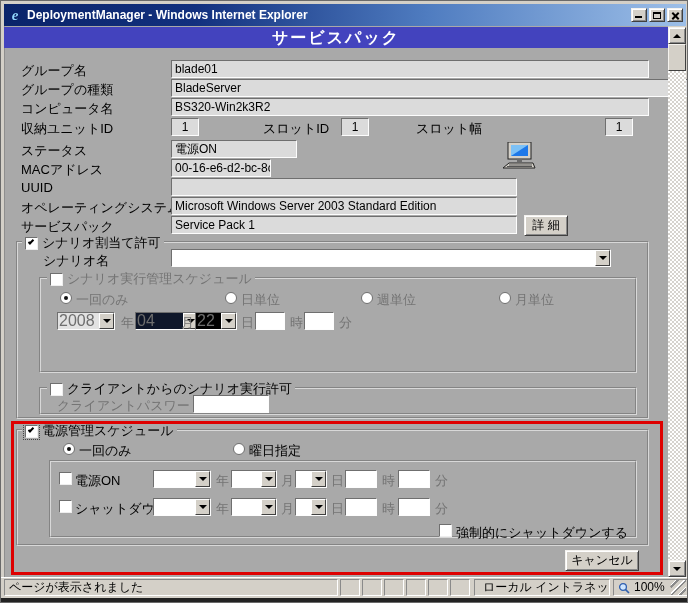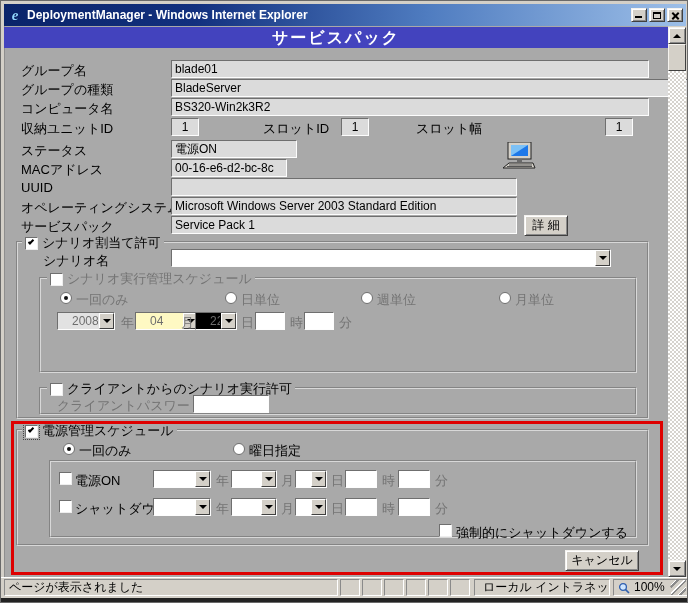--- a/index.html
+++ b/index.html
@@ -24,21 +24,21 @@
   .ctr { text-align:center; }
   .gbox { position:absolute; border:2px groove #d8d8d8; }
   .legend { position:absolute; display:flex; align-items:center; gap:4px; background:#A9A9A9; padding:0 3px; font-size:13px; white-space:nowrap; }
   .cb { position:relative; width:13px; height:13px; background:#fff; border:1px solid; border-color:#6f6f6f #eee #eee #6f6f6f; flex:0 0 auto; }
   .cb-abs { position:absolute; }
   .cb .mark { position:absolute; left:2px; top:2px; width:6px; height:3px; border-left:2px solid #000; border-bottom:2px solid #000; transform:rotate(-45deg); }
   .focus-dotted { outline:1px dotted #444; outline-offset:1px; }
   .radio { position:absolute; width:12px; height:12px; border-radius:50%; background:#fff; border:1px solid #6f6f6f; }
   .radio .dot { position:absolute; left:3px; top:3px; width:4px; height:4px; border-radius:50%; background:#111; }
   .combo { position:absolute; height:18px; background:#fff; border:1px solid; border-color:#6f6f6f #fdfdfd #fdfdfd #6f6f6f; }
-  .combo .val { position:absolute; left:14px; top:1px; right:16px; font-size:12px; line-height:14px; color:#6e6e6e; overflow:hidden; white-space:nowrap; }
+  .combo .val { position:absolute; left:1px; top:1px; right:16px; font-size:16px; line-height:14px; color:#6e6e6e; overflow:hidden; white-space:nowrap; }
   .combo .cbtn { position:absolute; right:0; top:0; bottom:0; width:15px; background:#D4D0C8; border:1px solid; border-color:#fff #404040 #404040 #fff; display:flex; align-items:center; justify-content:center; }
   .tri-down { width:0; height:0; border-left:4px solid transparent; border-right:4px solid transparent; border-top:4px solid #000; }
   .tri-up { width:0; height:0; border-left:4px solid transparent; border-right:4px solid transparent; border-bottom:4px solid #000; }
   .btn3d { position:absolute; background:#D4D0C8; border:1px solid; border-color:#f4f2ee #404040 #404040 #f4f2ee; box-shadow:inset 1px 1px 0 #fff, inset -1px -1px 0 #8a8a8a; font-size:12px; color:#000; text-align:center; cursor:default; }
   .redbox { position:absolute; left:10px; top:420px; width:652px; height:154px; border:3px solid #DE0000; pointer-events:none; z-index:40; }
   .sb-track { position:absolute; left:667px; top:26px; width:18px; height:550px; background:#fff;
     background-image:linear-gradient(45deg,#d6d3ce 25%,transparent 25%,transparent 75%,#d6d3ce 75%),linear-gradient(45deg,#d6d3ce 25%,transparent 25%,transparent 75%,#d6d3ce 75%);
     background-size:4px 4px; background-position:0 0,2px 2px; }
   .sb-btn { position:absolute; left:667px; width:18px; height:17px; background:#D4D0C8; border:1px solid; border-color:#f4f2ee #404040 #404040 #f4f2ee; box-shadow:inset 1px 1px 0 #fff, inset -1px -1px 0 #8a8a8a; display:flex; align-items:center; justify-content:center; }
   .sb-thumb { position:absolute; left:667px; top:43px; width:18px; height:27px; background:#D4D0C8; border:1px solid; border-color:#f4f2ee #404040 #404040 #f4f2ee; }
@@ -85,21 +85,21 @@
   <div class="field ctr" style="left:170px;top:117px;width:28px">1</div>
   <div class="lbl" style="left:262px;top:119px">スロットID</div>
   <div class="field ctr" style="left:340px;top:117px;width:28px">1</div>
   <div class="lbl" style="left:415px;top:119px">スロット幅</div>
   <div class="field ctr" style="left:604px;top:117px;width:28px">1</div>
 
   <div class="lbl" style="left:20px;top:141px">ステータス</div>
   <div class="field" style="left:170px;top:139px;width:126px">電源ON</div>
 
   <div class="lbl" style="left:20px;top:160px">MACアドレス</div>
-  <div class="field" style="left:170px;top:158px;width:116px">00-16-e6-d2-bc-8c</div>
+  <div class="field" style="left:170px;top:158px;width:100px">00-16-e6-d2-bc-8c</div>
 
   <div style="position:absolute;left:500px;top:141px">
     <svg class="icon-svg" width="36" height="31" viewBox="0 0 36 31">
       <rect x="7" y="0" width="23" height="17" fill="#D4D0C8" stroke="#222" stroke-width="1"></rect>
       <rect x="10" y="3" width="17" height="11" fill="#1E78E8"></rect>
       <path d="M10 3 h17 l-17 11 z" fill="#7CC1F6"></path>
       <rect x="16" y="17" width="5" height="3" fill="#6a6a6a"></rect>
       <path d="M2 26 L8 21 H32 L34 26 Z" fill="#D4D0C8" stroke="#222" stroke-width="1"></path>
       <path d="M6 24.5 H31 M8 23 H31" stroke="#555" stroke-width="1"></path>
     </svg>
@@ -148,21 +148,21 @@
   <span class="radio" style="left:498px;top:291px"></span>
   <div class="lbl dis" style="left:514px;top:290px">月単位</div>
 
   <div class="combo" style="left:56px;top:311px;width:58px;background:#E2E2E2">
     <span class="val">2008</span>
     <span class="cbtn">
         <span class="tri-down"></span>
       </span>
   </div>
   <div class="lbl dis" style="left:120px;top:313px">年</div>
-  <div class="combo" style="left:134px;top:311px;width:64px;background:#fef9c3">
+  <div class="combo" style="left:134px;top:311px;width:64px;background:#0f172a">
     <span class="val">04</span>
     <span class="cbtn">
         <span class="tri-down"></span>
       </span>
   </div>
   <div class="lbl dis" style="left:180px;top:313px">月</div>
   <div class="combo" style="left:194px;top:311px;width:42px;background:#000000">
     <span class="val">22</span>
     <span class="cbtn">
         <span class="tri-down"></span>

